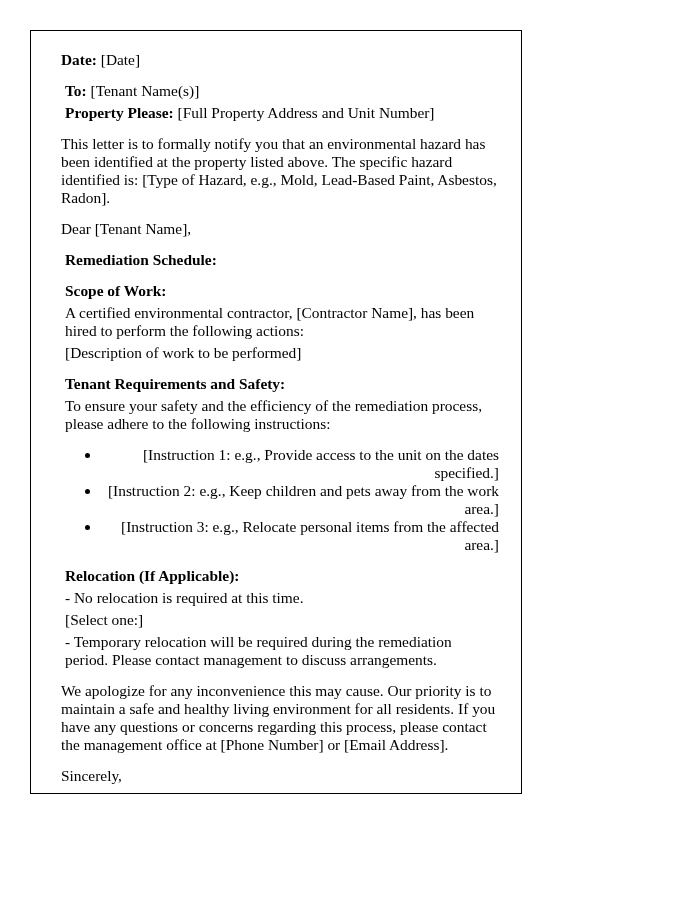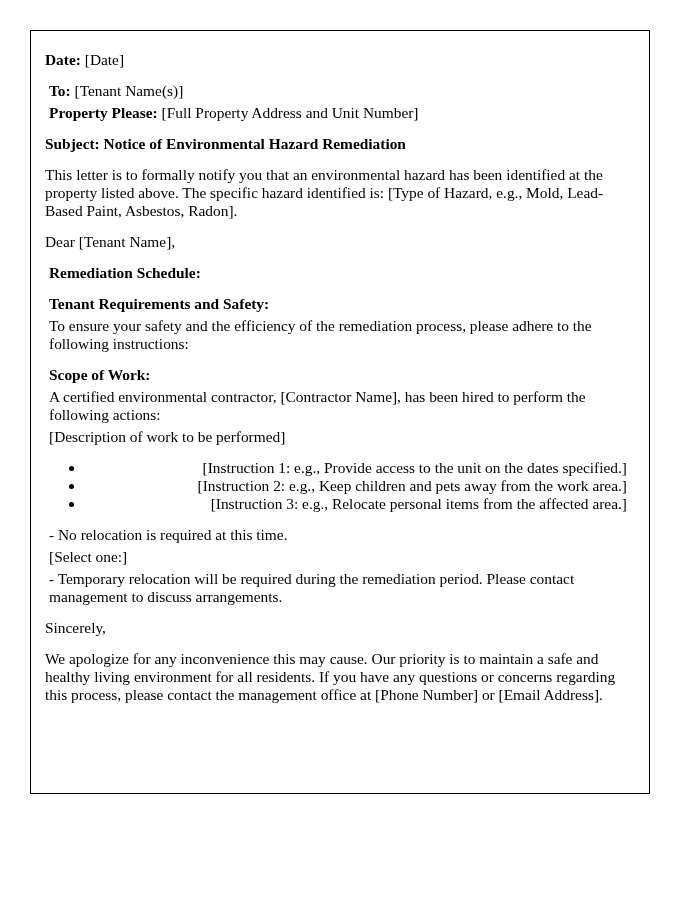--- a/index.html
+++ b/index.html
@@ -11,24 +11,24 @@
     font-family: "Liberation Serif", "DejaVu Serif", serif;
     font-size: 15.4px;
     line-height: 18px;
     color: #000000;
     position: relative;
   }
   .page {
     position: absolute;
     left: 30px;
     top: 30px;
-    width: 620px;
+    width: 492px;
     height: 764px;
     border: 1px solid #000000;
-    padding: 20px 22px 12px 14px;
+    padding: 20px 22px 12px 30px;
     overflow: hidden;
     background: #ffffff;
   }
   .block { margin: 0 0 13px 0; }
   p { margin: 4px; }
   b { font-weight: bold; }
   ul.bullets { margin: 0 0 13px 0; padding: 0 0 0 40px; list-style: disc; text-align: right; }
   ul.bullets li { margin: 0; padding-left: 2px; }
 </style>
 </head>
@@ -36,50 +36,50 @@
 
 <div class="page">
 
   <p class="block"><b>Date:</b> <span>[Date]</span></p>
 
   <div class="block">
     <p><b>To:</b> <span>[Tenant Name(s)]</span></p>
     <p><b>Property Please:</b> <span>[Full Property Address and Unit Number]</span></p>
   </div>
 
-  <p class="block"><b>Subject: Notice of Environmental Hazard Remediation</b></p>
 
   <p class="block">This letter is to formally notify you that an environmental hazard has been identified at the property listed above. The specific hazard identified is: [Type of Hazard, e.g., Mold, Lead-Based Paint, Asbestos, Radon].</p>
 
   <p class="block">Dear [Tenant Name],</p>
 
   <div class="block">
     <p><b>Remediation Schedule:</b></p>
   </div>
 
   <div class="block">
-    <p><b>Tenant Requirements and Safety:</b></p>
-    <p>To ensure your safety and the efficiency of the remediation process, please adhere to the following instructions:</p>
+    <p><b>Scope of Work:</b></p>
+    <p>A certified environmental contractor, [Contractor Name], has been hired to perform the following actions:</p>
+    <p>[Description of work to be performed]</p>
   </div>
 
   <div class="block">
-    <p><b>Scope of Work:</b></p>
-    <p>A certified environmental contractor, [Contractor Name], has been hired to perform the following actions:</p>
-    <p>[Description of work to be performed]</p>
+    <p><b>Tenant Requirements and Safety:</b></p>
+    <p>To ensure your safety and the efficiency of the remediation process, please adhere to the following instructions:</p>
   </div>
 
   <ul class="bullets block">
     <li>[Instruction 1: e.g., Provide access to the unit on the dates specified.]</li>
     <li>[Instruction 2: e.g., Keep children and pets away from the work area.]</li>
     <li>[Instruction 3: e.g., Relocate personal items from the affected area.]</li>
   </ul>
 
   <div class="block">
+    <p><b>Relocation (If Applicable):</b></p>
     <p>- No relocation is required at this time.</p>
     <p>[Select one:]</p>
     <p>- Temporary relocation will be required during the remediation period. Please contact management to discuss arrangements.</p>
   </div>
 
+  <p class="block">We apologize for any inconvenience this may cause. Our priority is to maintain a safe and healthy living environment for all residents. If you have any questions or concerns regarding this process, please contact the management office at [Phone Number] or [Email Address].</p>
+
   <p class="block">Sincerely,</p>
-
-  <p class="block">We apologize for any inconvenience this may cause. Our priority is to maintain a safe and healthy living environment for all residents. If you have any questions or concerns regarding this process, please contact the management office at [Phone Number] or [Email Address].</p>
 
 </div>
 
 </body></html>

